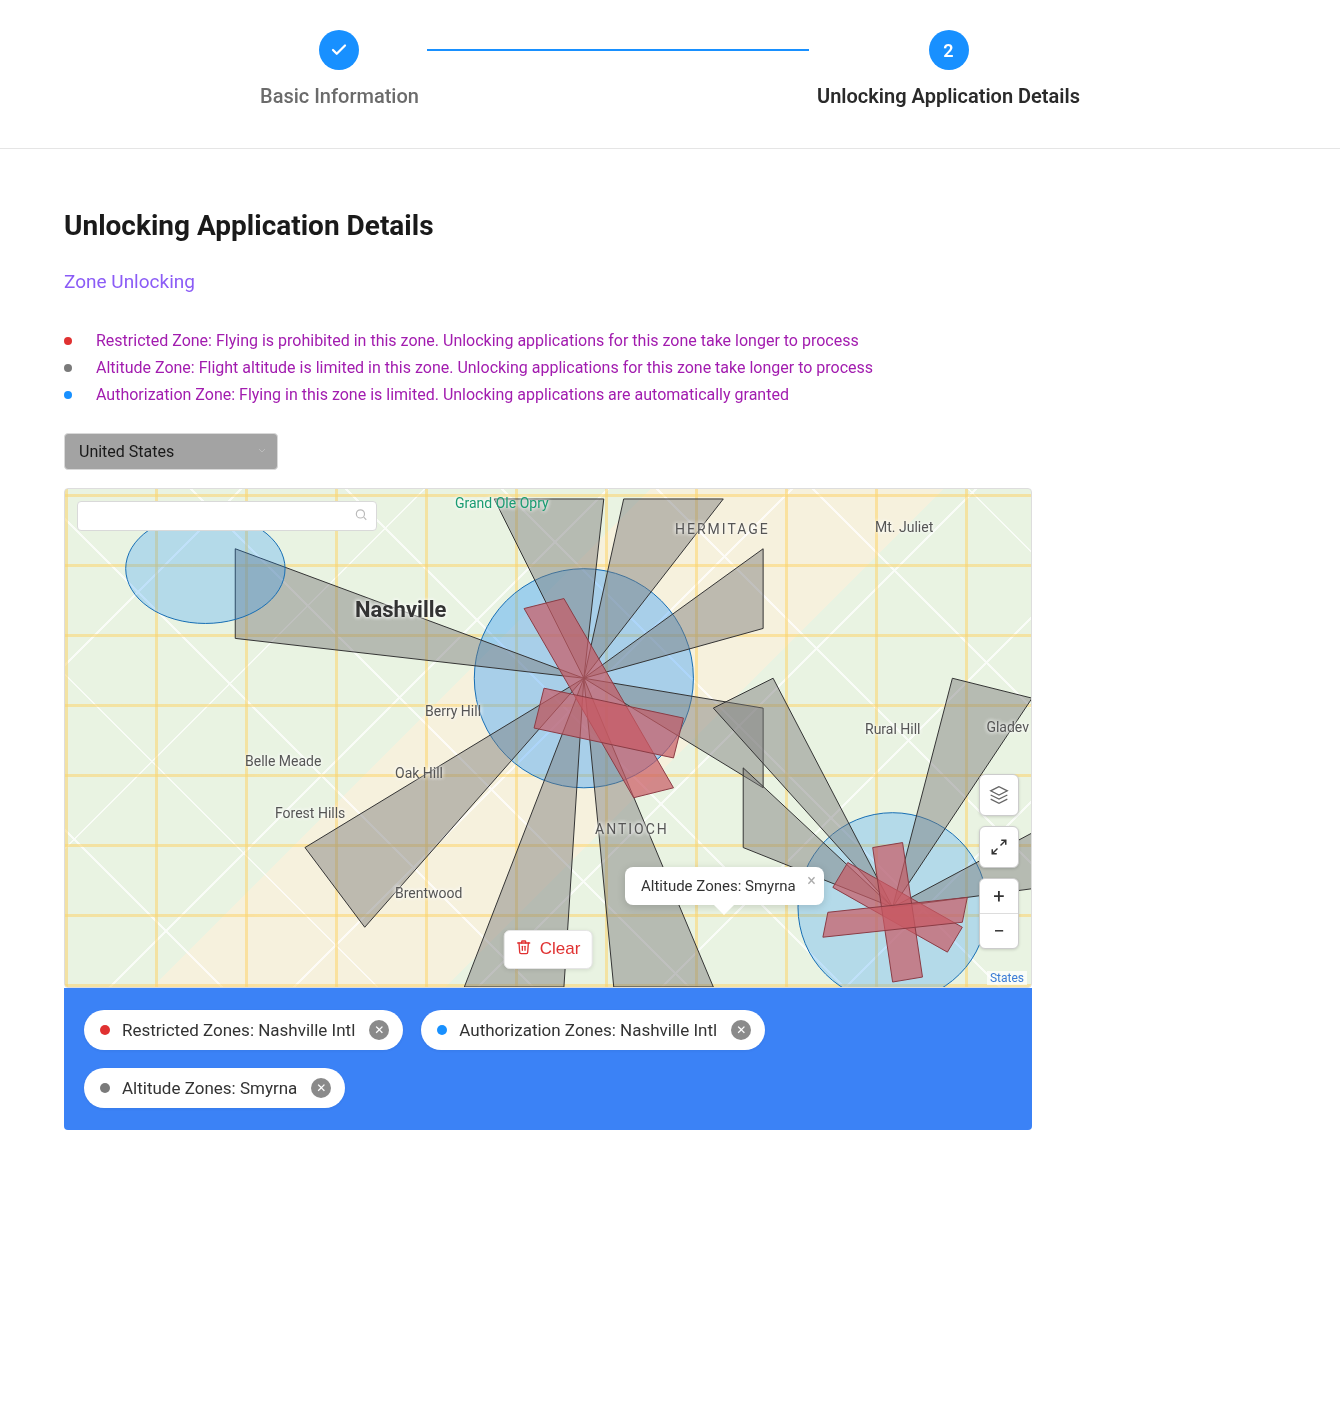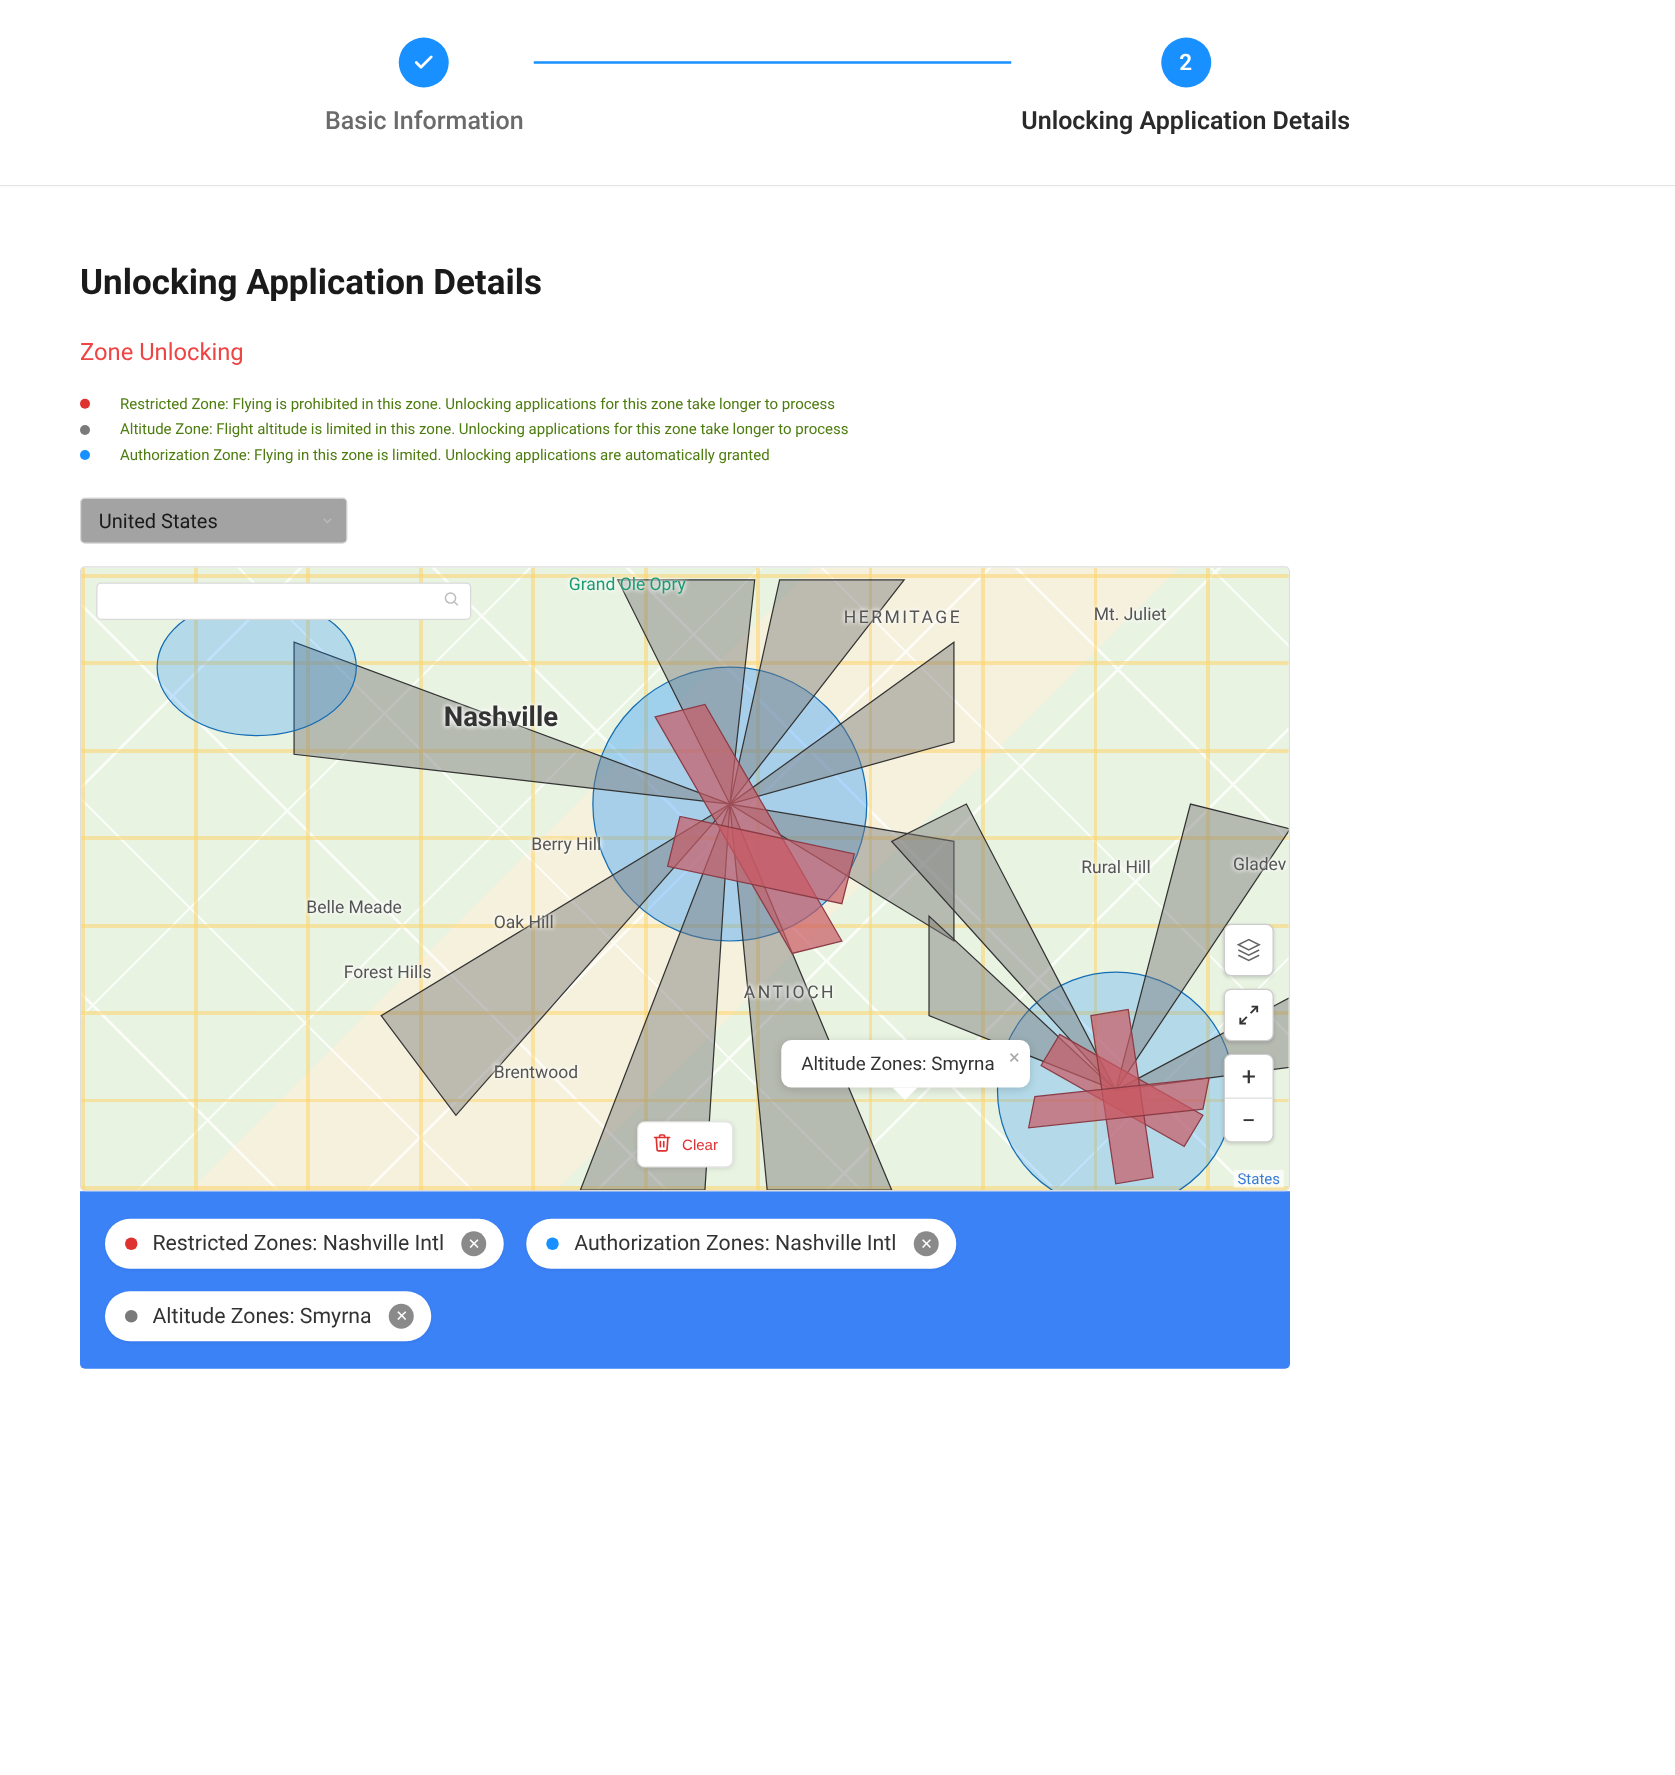--- a/index.html
+++ b/index.html
@@ -58,34 +58,34 @@
   .content {
     padding: 60px 64px 40px 64px;
   }
   h1 {
     font-size: 28px;
     font-weight: 700;
     margin: 0 0 28px 0;
   }
   .subhead {
     font-size: 19px;
-    color: #ef4444;
-    margin-bottom: 20px;
+    color: #8b5cf6;
+    margin-bottom: 34px;
   }
   .legend-list {
     list-style: none;
     padding: 0;
     margin: 0 0 24px 0;
   }
   .legend-list li {
     display: flex;
     align-items: center;
     gap: 24px;
-    font-size: 12px;
-    color: #4d7c0f;
+    font-size: 16px;
+    color: #a21caf;
     line-height: 1.7;
   }
   .dot {
     width: 8px;
     height: 8px;
     border-radius: 50%;
     display: inline-block;
     flex: 0 0 8px;
   }
   .dot.red    { background: #e03131; }
@@ -194,21 +194,21 @@
 
   .clear-btn {
     position: absolute;
     left: 50%;
     bottom: 18px;
     transform: translateX(-50%);
     background: #fff;
     border: 1px solid #e5e5e5;
     border-radius: 6px;
     padding: 8px 11px;
-    font-size: 12px;
+    font-size: 17px;
     color: #e03131;
     display: flex;
     align-items: center;
     gap: 8px;
     cursor: pointer;
     box-shadow: 0 1px 4px rgba(0,0,0,.1);
   }
 
   .map-controls {
     position: absolute;

